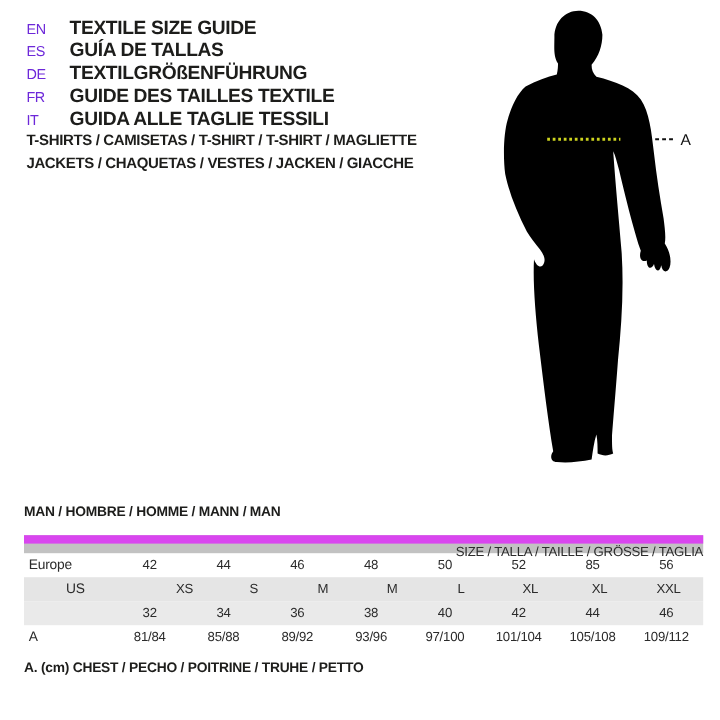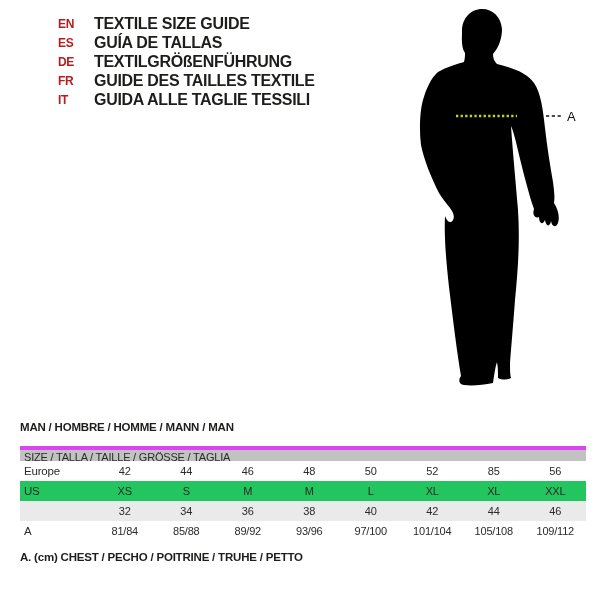--- a/index.html
+++ b/index.html
@@ -3,40 +3,40 @@
 <meta charset="utf-8">
 <style>
   html,body{margin:0;padding:0;}
   body{width:600px;height:600px;background:#ffffff;overflow:hidden;
        font-family:"Liberation Sans", sans-serif;}
   .canvas{position:relative;width:600px;height:600px;background:#fff;}
 
   
   .lang-block{position:absolute;left:22px;top:14px;}
   .lang-row{display:flex;height:19px;align-items:center;}
-  .lang-code{width:36px;font-size:12px;font-weight:700;color:#b91c1c;letter-spacing:-.3px;margin-left:36px;}
+  .lang-code{width:36px;font-size:12px;font-weight:400;color:#6d28d9;letter-spacing:-.3px;}
   .lang-text{font-size:16px;font-weight:700;color:#1d1d1b;letter-spacing:-.3px;white-space:nowrap;}
 
   
   .categories{position:absolute;left:22px;top:108px;}
   .cat-line{font-size:12.5px;font-weight:700;color:#1d1d1b;letter-spacing:-.3px;
             line-height:18.5px;white-space:nowrap;}
 
   
   .figure{position:absolute;left:400px;top:5px;width:180px;height:385px;}
   .figure svg{display:block;}
 
   
   .man-heading{position:absolute;left:20px;top:421px;font-size:11.5px;font-weight:700;
                color:#1d1d1b;letter-spacing:-.2px;}
 
   
   .size-table{position:absolute;left:20px;top:446px;width:566px;}
   .thead{height:15px;line-height:15px;font-size:11px;color:#2b2b2b;
-         padding-left:4px;letter-spacing:-.2px;border-top:4px solid #d946ef;box-sizing:border-box;}
+         padding-left:4px;letter-spacing:-.2px;border-top:7px solid #d946ef;box-sizing:border-box;text-align:right;}
   .trow{display:grid;grid-template-columns:74px repeat(8,1fr);align-items:center;
         height:20px;font-size:11px;color:#2b2b2b;letter-spacing:-.2px;}
   .trow .rlabel{text-align:left;padding-left:4px;font-size:11.5px;}
   .trow .cell{text-align:center;}
 
   
   .footer-note{position:absolute;left:20px;top:551px;font-size:11.5px;font-weight:700;
                color:#1d1d1b;letter-spacing:-.2px;}
 </style>
 </head>
@@ -60,20 +60,24 @@
     <div class="lang-row">
       <span class="lang-code">FR</span>
       <span class="lang-text">GUIDE DES TAILLES TEXTILE</span>
     </div>
     <div class="lang-row">
       <span class="lang-code">IT</span>
       <span class="lang-text">GUIDA ALLE TAGLIE TESSILI</span>
     </div>
   </div>
 
+  <div class="categories">
+    <div class="cat-line">T-SHIRTS / CAMISETAS / T-SHIRT / T-SHIRT / MAGLIETTE</div>
+    <div class="cat-line">JACKETS / CHAQUETAS / VESTES / JACKEN / GIACCHE</div>
+  </div>
 
   <div class="figure">
     <svg viewBox="0 0 180 385" width="180" height="385" xmlns="http://www.w3.org/2000/svg">
       <path d="M82,4 C93,4 101,12 102,24 C102,33 99,42 93,49 C93,53 94,56 97,59
                C113,63 127,68 134,78 C141,88 143,105 145,123 C147,141 150,160 153,177
                C154,185 155,192 154,198 C158,204 160,212 158,218 C156,223 152,222 151,216
                C150,222 146,222 145,215 C143,220 139,219 139,212 C135,214 132,210 134,204
                C131,196 129,188 127,181 C123,166 119,150 116,137 C114,130 113,125 111,121
                C113,150 116,180 118,205 C120,235 118,265 115,295 C113,322 111,345 110,358
                C110,365 110,370 111,373 C107,375 102,375 98,373 C98,368 98,362 97,357
@@ -98,21 +102,21 @@
       <span class="cell">42</span>
       <span class="cell">44</span>
       <span class="cell">46</span>
       <span class="cell">48</span>
       <span class="cell">50</span>
       <span class="cell">52</span>
       <span class="cell">85</span>
       <span class="cell">56</span>
     </div>
 
-    <div class="trow" style="background-color: #22c55e;">
+    <div class="trow" style="background-color: #e5e5e5; padding-left: 31px;">
       <span class="rlabel">US</span>
       <span class="cell">XS</span>
       <span class="cell">S</span>
       <span class="cell">M</span>
       <span class="cell">M</span>
       <span class="cell">L</span>
       <span class="cell">XL</span>
       <span class="cell">XL</span>
       <span class="cell">XXL</span>
     </div>

